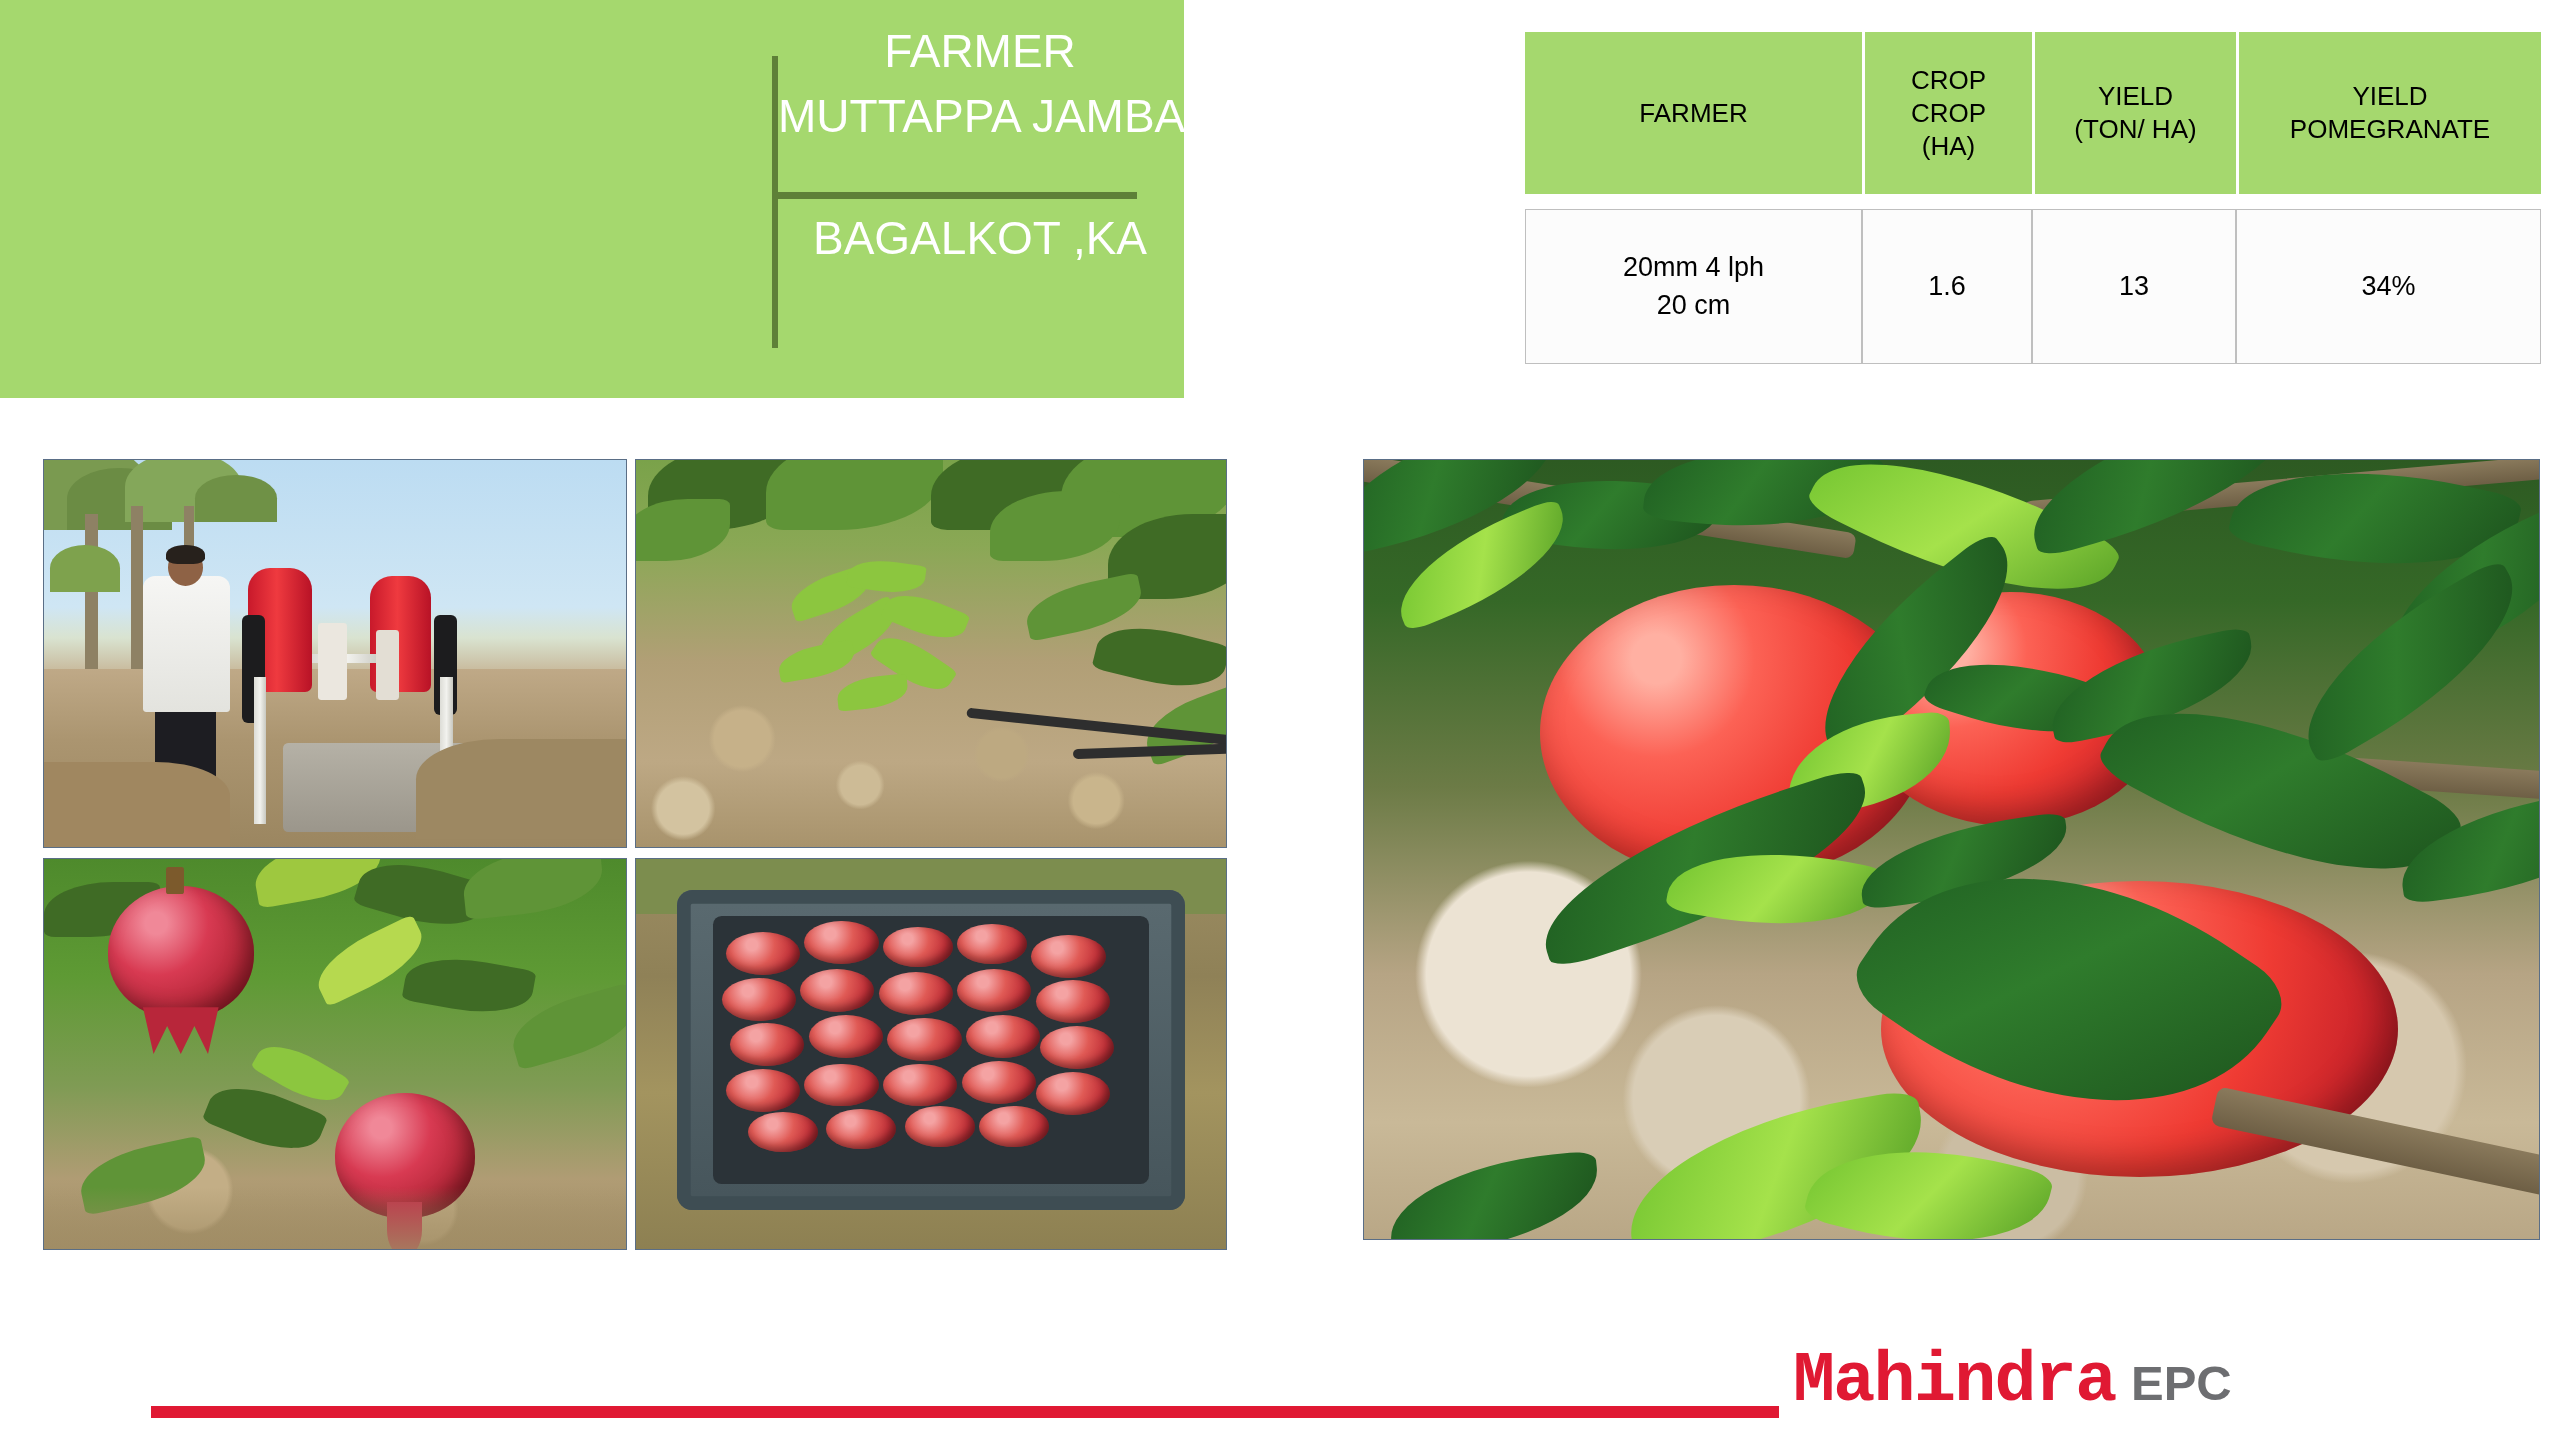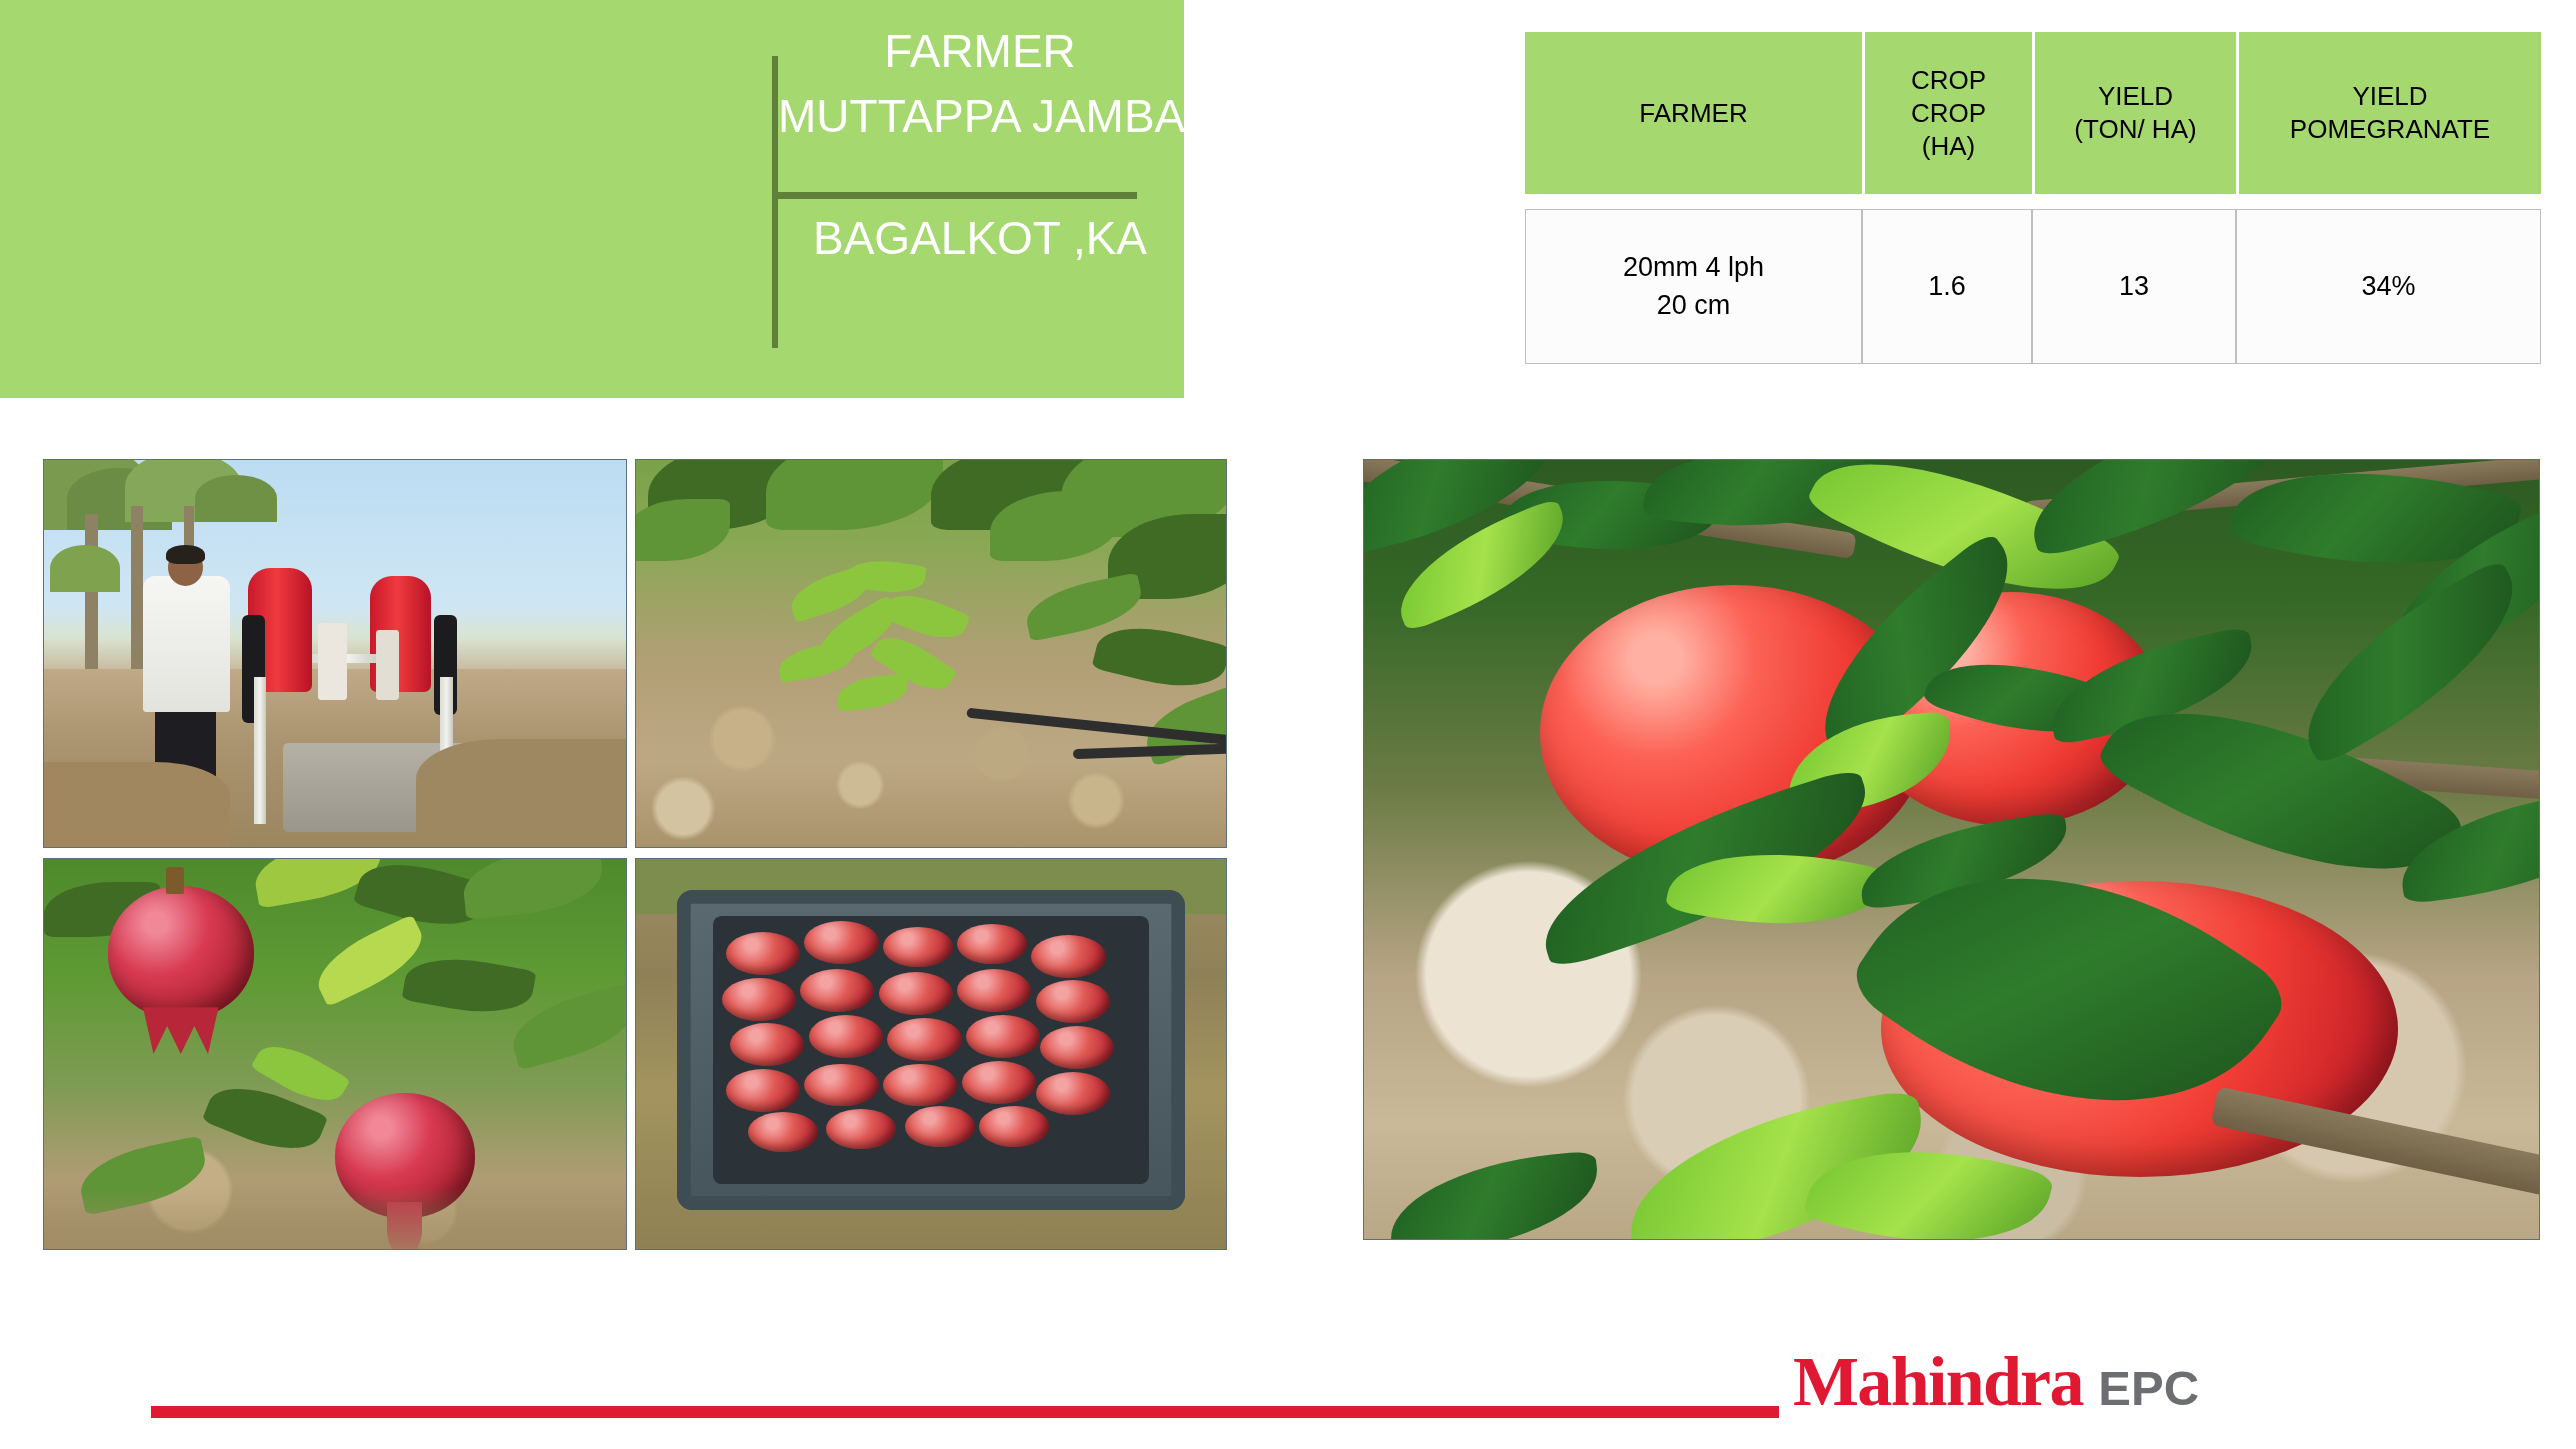--- a/index.html
+++ b/index.html
@@ -312,21 +312,21 @@
     left: 1793px;
     top: 1346px;
     height: 72px;
     display: flex;
     align-items: baseline;
     gap: 15.5px;
     white-space: nowrap;
   }
   .brand-main {
     color: #E01933;
-    font-family: Liberation Serif, serif;
+    font-family: Liberation Mono, monospace;
     font-size: 70px;
     font-weight: 700;
     letter-spacing: -1.7px;
     line-height: 72px;
   }
   .brand-sub {
     color: #6D6E71;
     font-family: "Liberation Sans", sans-serif;
     font-size: 49px;
     font-weight: 700;

